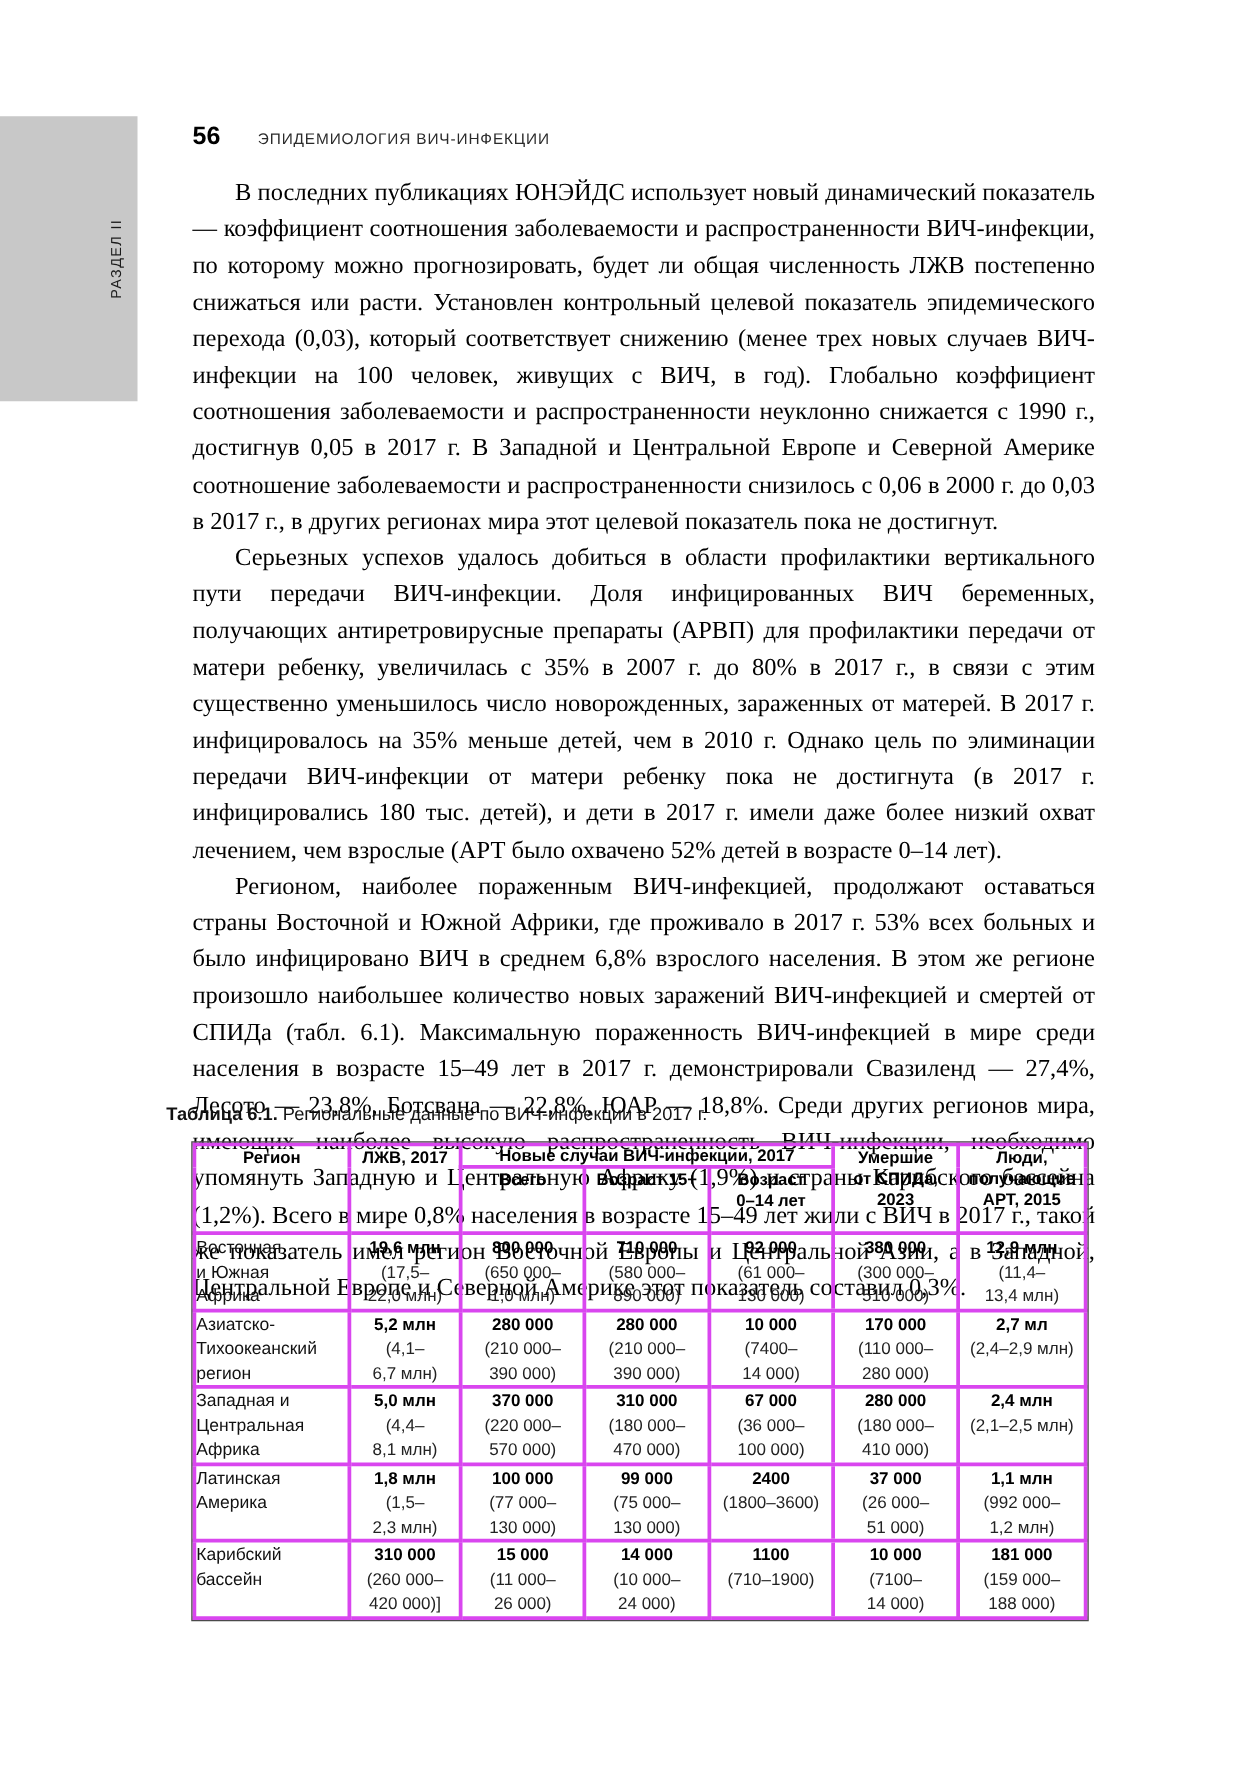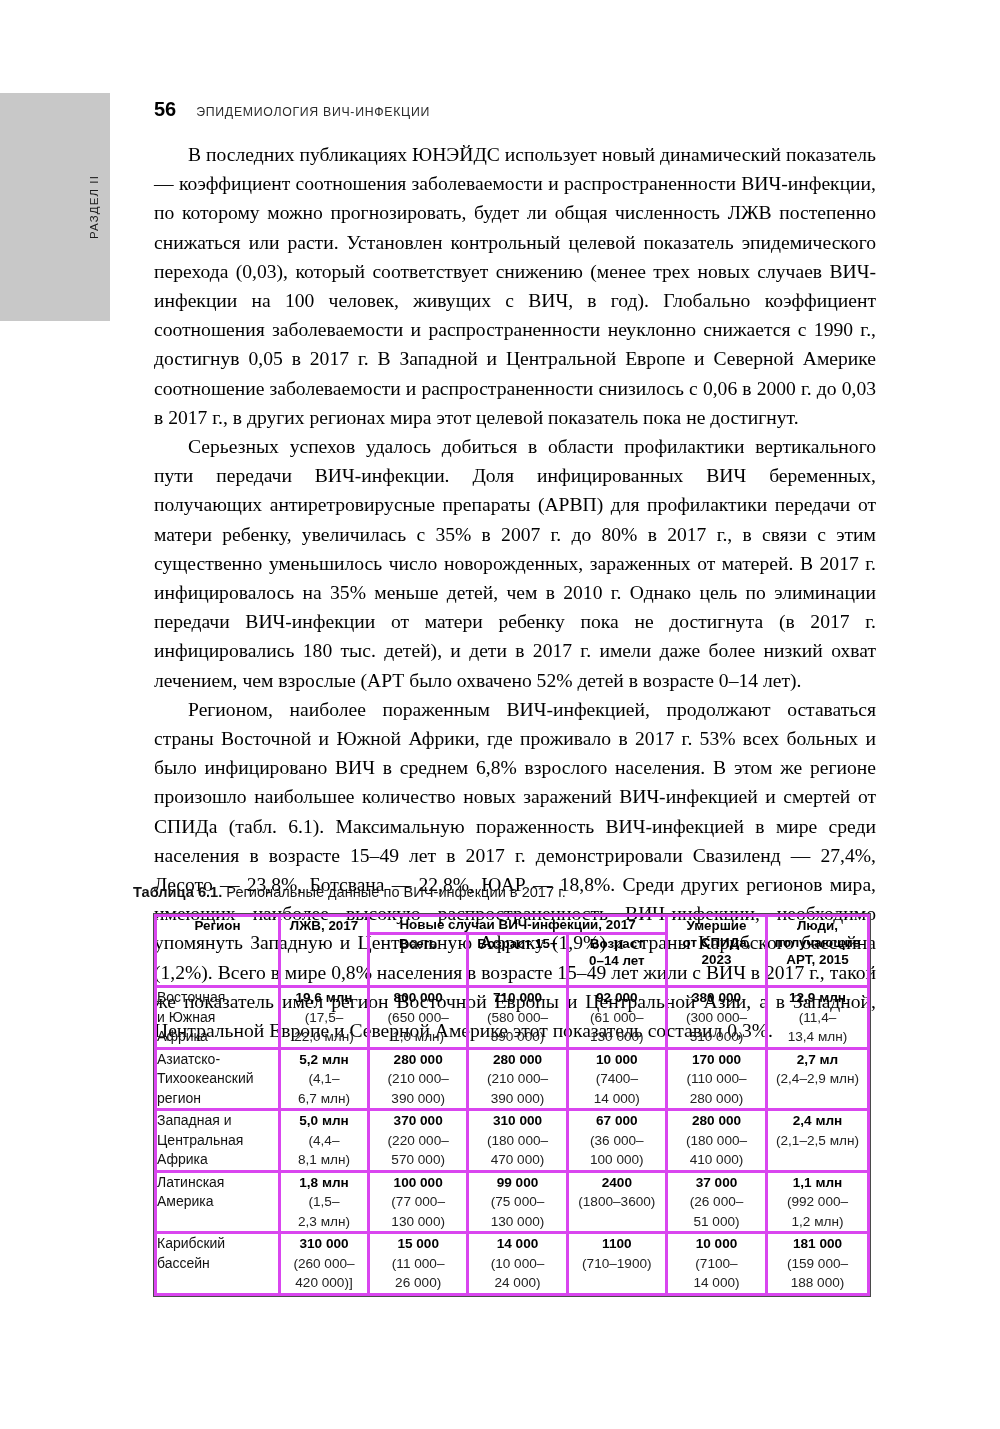--- a/index.html
+++ b/index.html
@@ -38,21 +38,21 @@
     white-space: nowrap;
   }
 
   
   #page-header {
     position: absolute;
     left: 154px;
     top: 98px;
     display: flex;
     align-items: baseline;
-    gap: 20px;
+    gap: 30px;
   }
   #page-number {
     font-family: "Liberation Sans", sans-serif;
     font-weight: bold;
     font-size: 20px;
     color: #000;
   }
   #running-head {
     font-family: "Liberation Sans", sans-serif;
     font-size: 12.3px;

